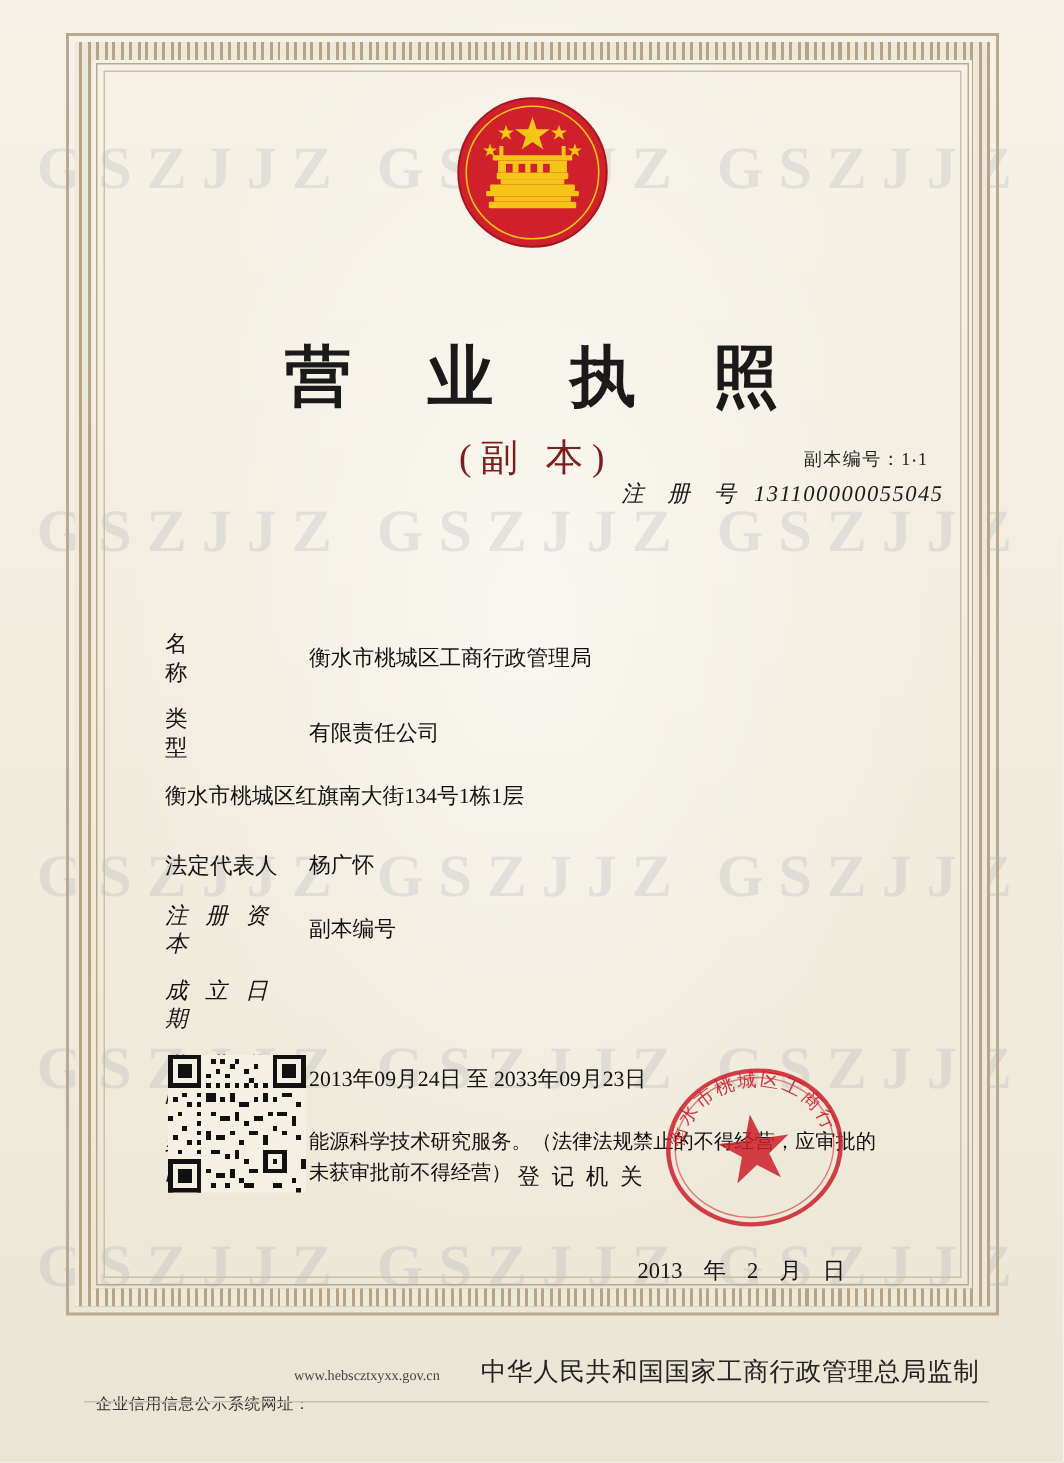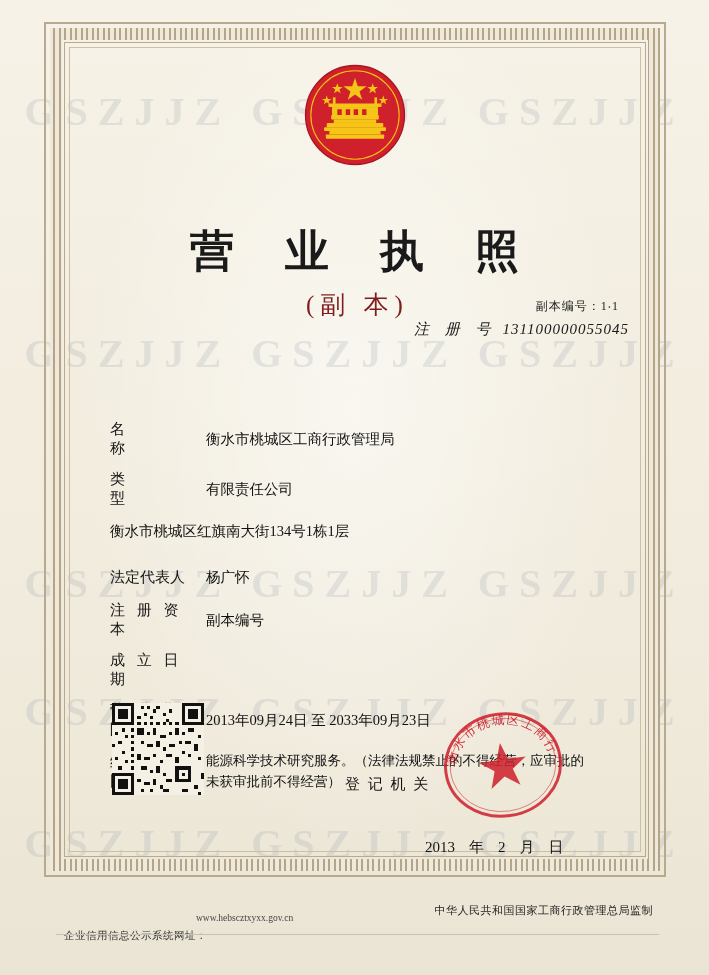--- a/index.html
+++ b/index.html
@@ -176,21 +176,21 @@
   }
   .field-row.group-gap { margin-bottom: 24px; }
   .f-label {
     width: 96px;
     flex: 0 0 96px;
     font-size: 15px;
     color: #141414;
     letter-spacing: 0px;
   }
   .f-label.sp4 { letter-spacing: 13px; }
-  .f-label.sp5 { letter-spacing: 4px; }
+  .f-label.sp5 { letter-spacing: 4px; font-style: italic; }
   .f-value {
     flex: 1 1 auto;
     font-size: 14.5px;
     line-height: 1.55;
     color: #111;
   }
   .f-value.small { font-size: 13.5px; }
 
   
   #qrcode {
@@ -245,21 +245,21 @@
     left: 196px;
     top: 913px;
     font-size: 9.5px;
     color: #444;
     text-align: center;
   }
   #bottom-right {
     position: absolute;
     right: 56px;
     top: 903px;
-    font-size: 11px;
+    font-size: 17px;
     color: #222;
     letter-spacing: 0.5px;
   }
   #bottom-rule {
     position: absolute;
     left: 56px;
     right: 50px;
     top: 934px;
     height: 1px;
     background: #c9c2b2;

